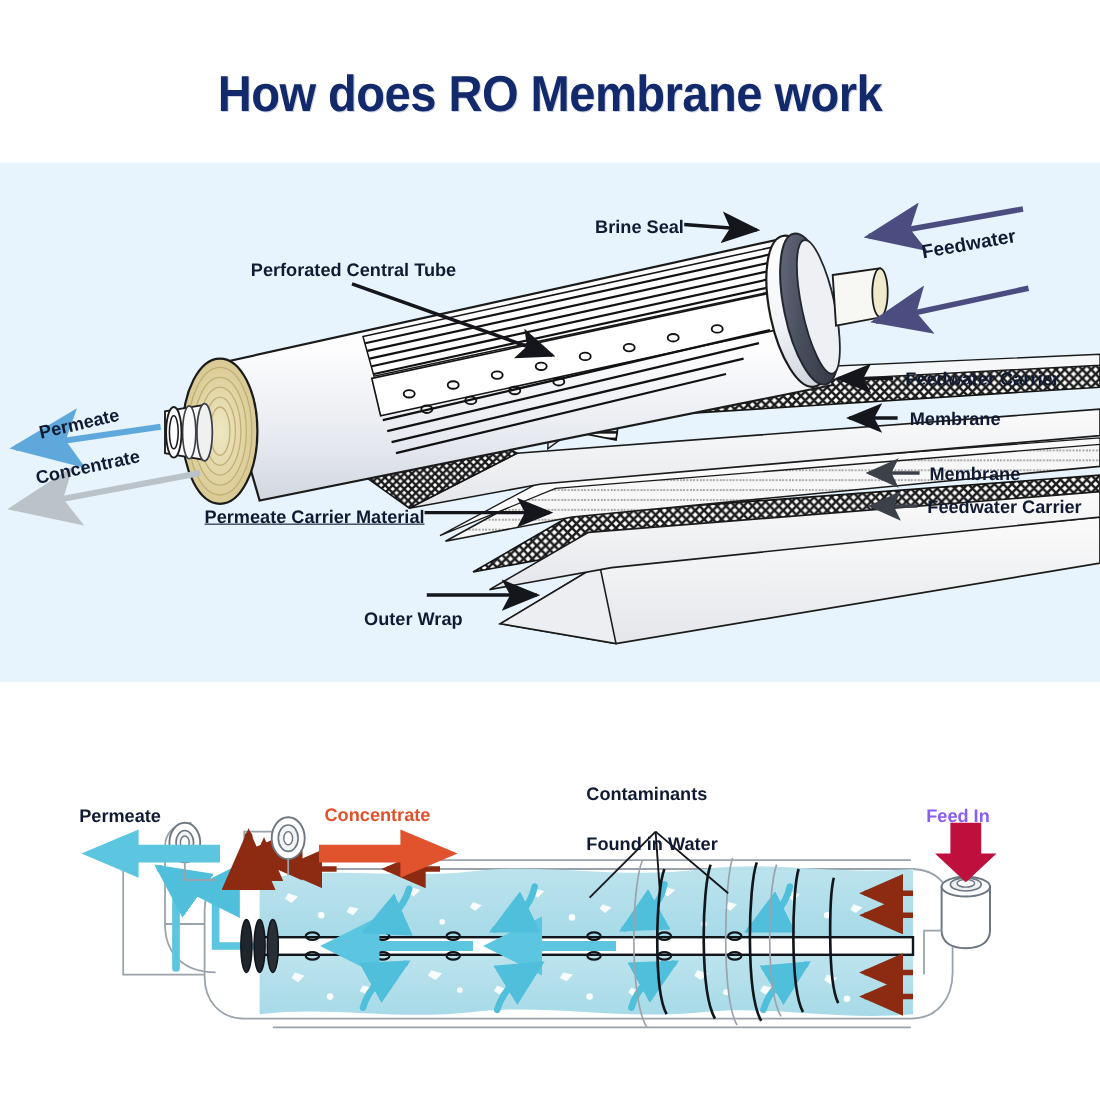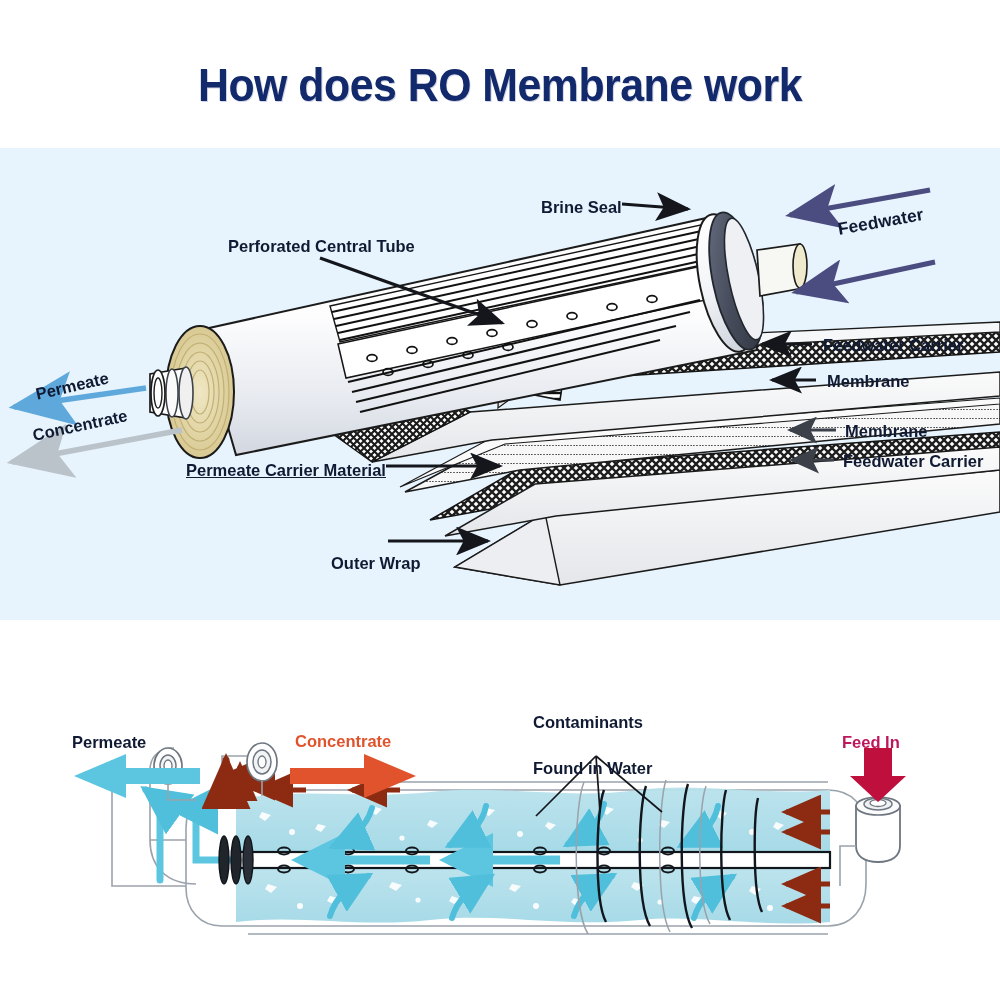--- a/index.html
+++ b/index.html
@@ -41,21 +41,21 @@
     font-family:"Liberation Sans","DejaVu Sans",sans-serif;
     font-weight:bold;color:#121a33;
     white-space:nowrap;line-height:1.18;
   }
   .lbl.sz16{font-size:16.5px;}
   .lbl.sz17{font-size:17.5px;}
   .lbl.rot-a{transform:rotate(-13deg);transform-origin:left center;}
   .lbl.rot-b{transform:rotate(-12deg);transform-origin:left center;}
   .lbl.rot-c{transform:rotate(-10deg);transform-origin:left center;}
   .c-orange{color:#e0532c;}
-  .c-crimson{color:#be185d;}
+  .c-crimson{color:#8b5cf6;}
   .c-navy{color:#101a33;}
 </style>
 </head>
 <body>
 
 <div id="stage">
 
   <div class="title">How does RO Membrane work</div>
 
   <div class="panel-top"></div>

